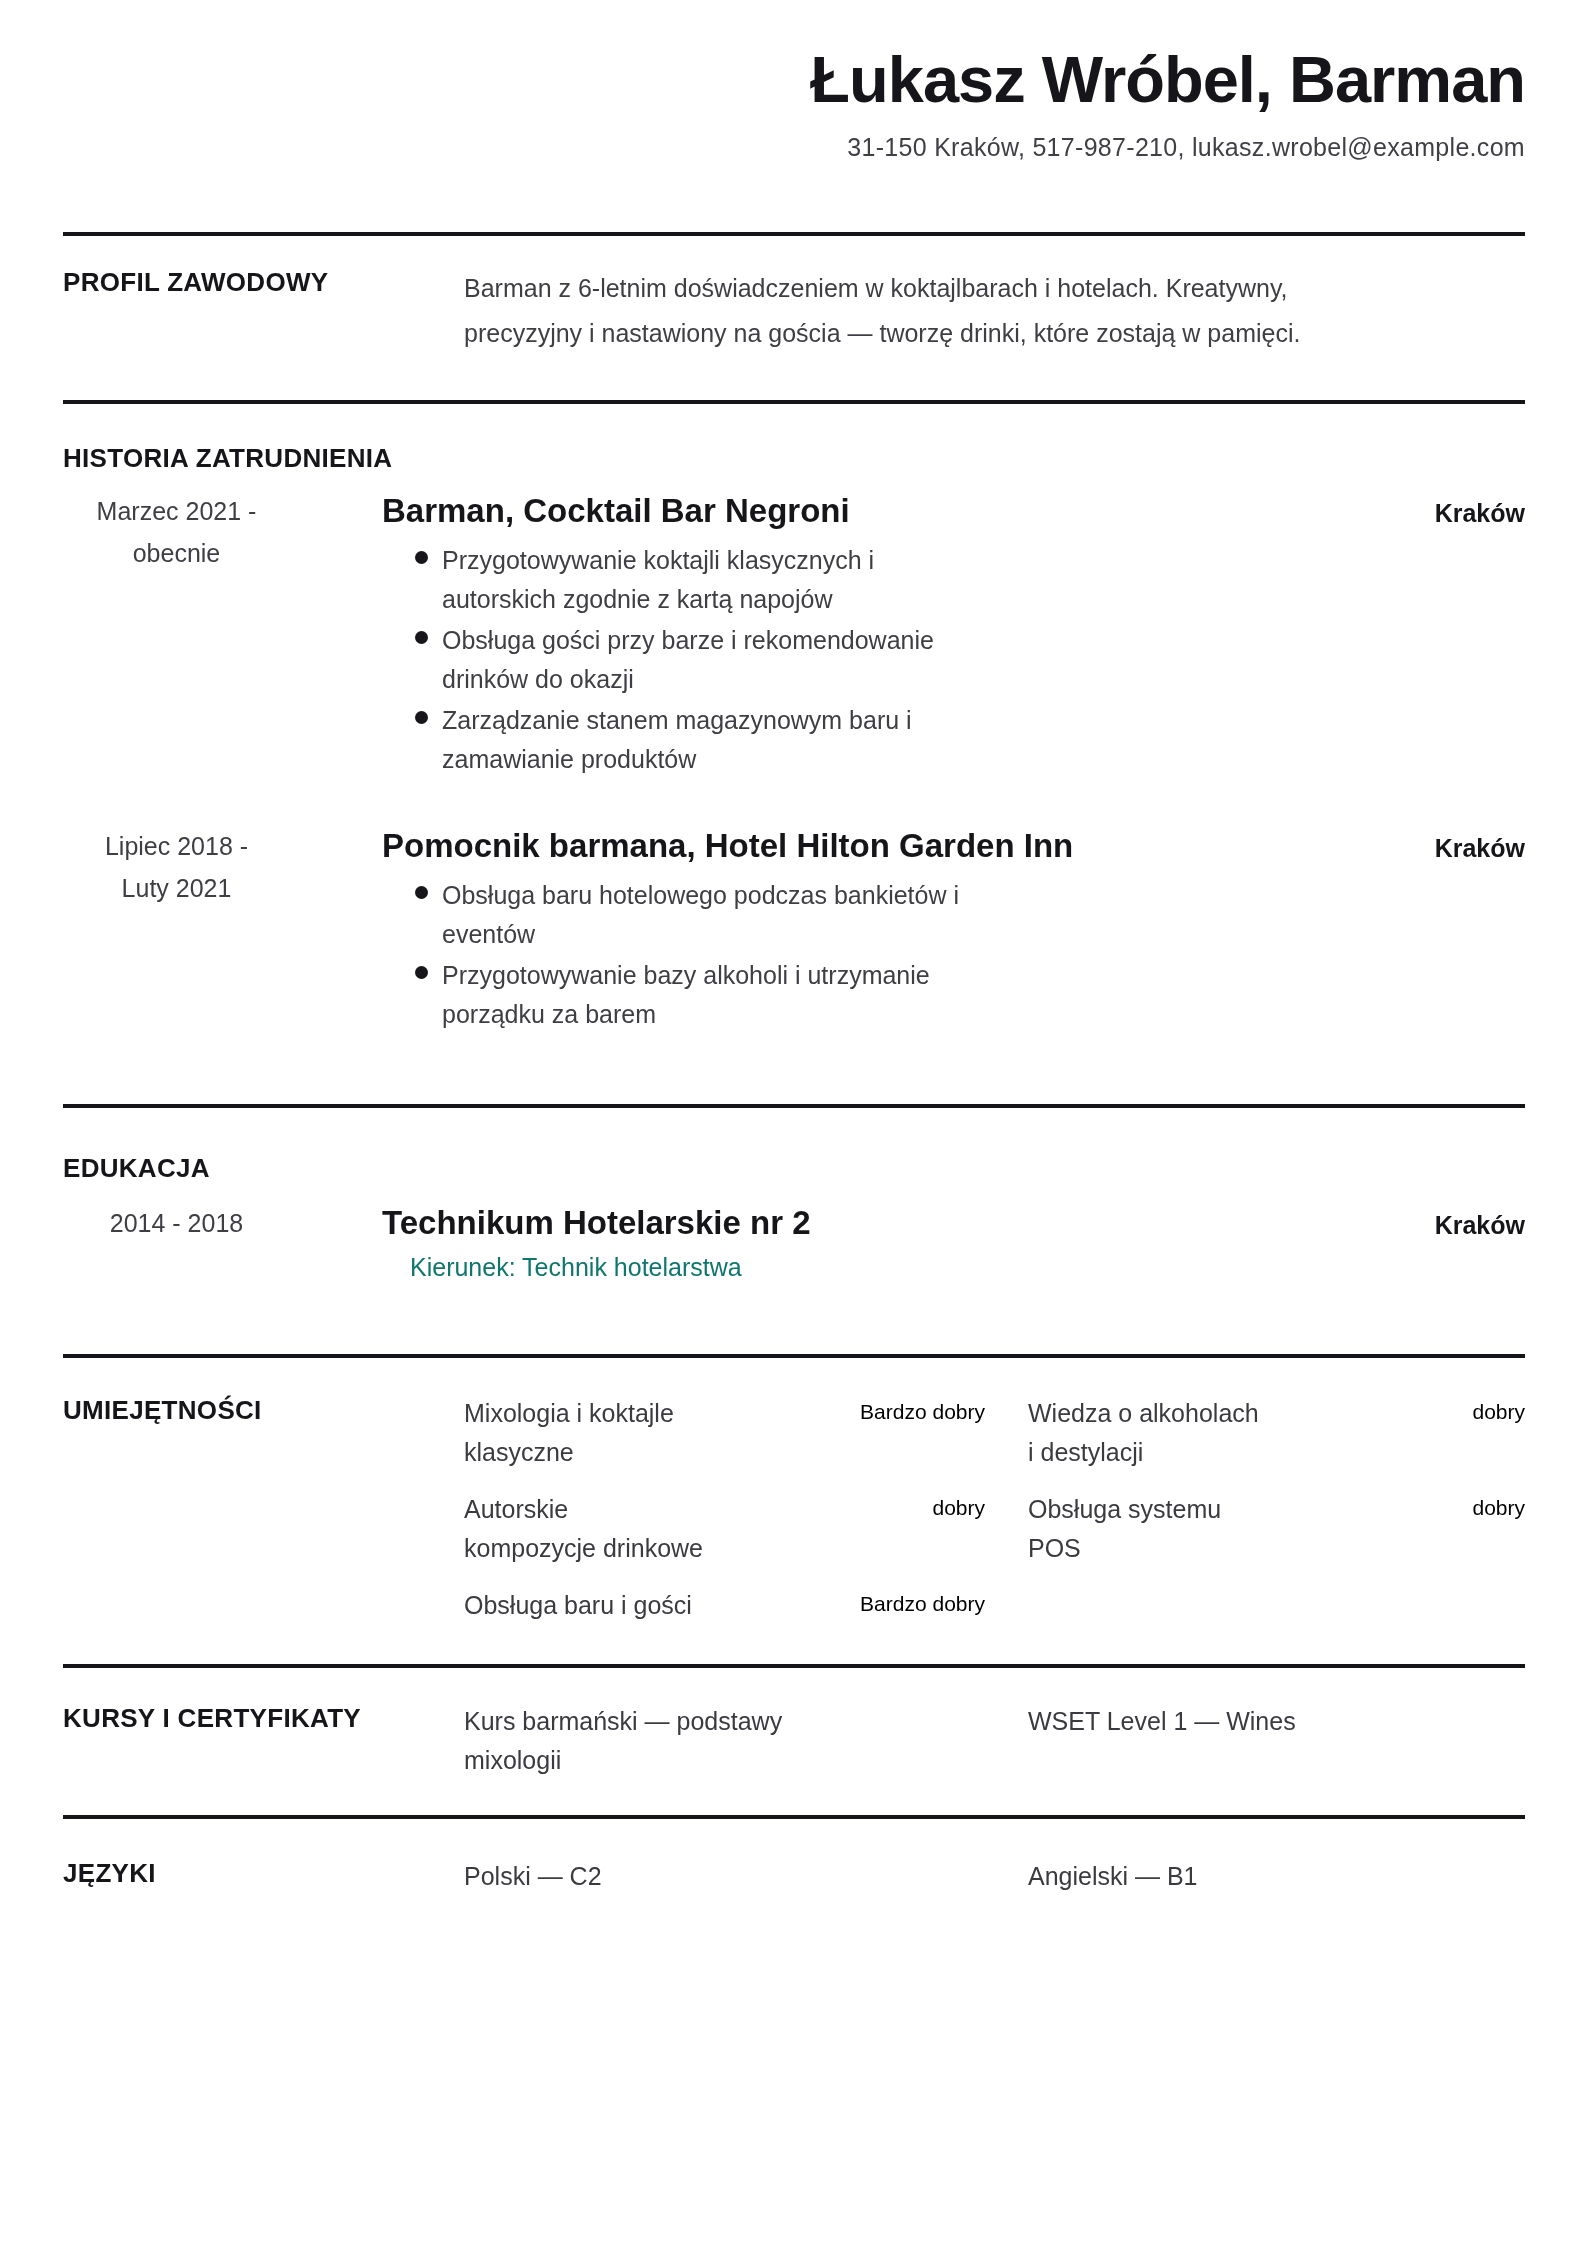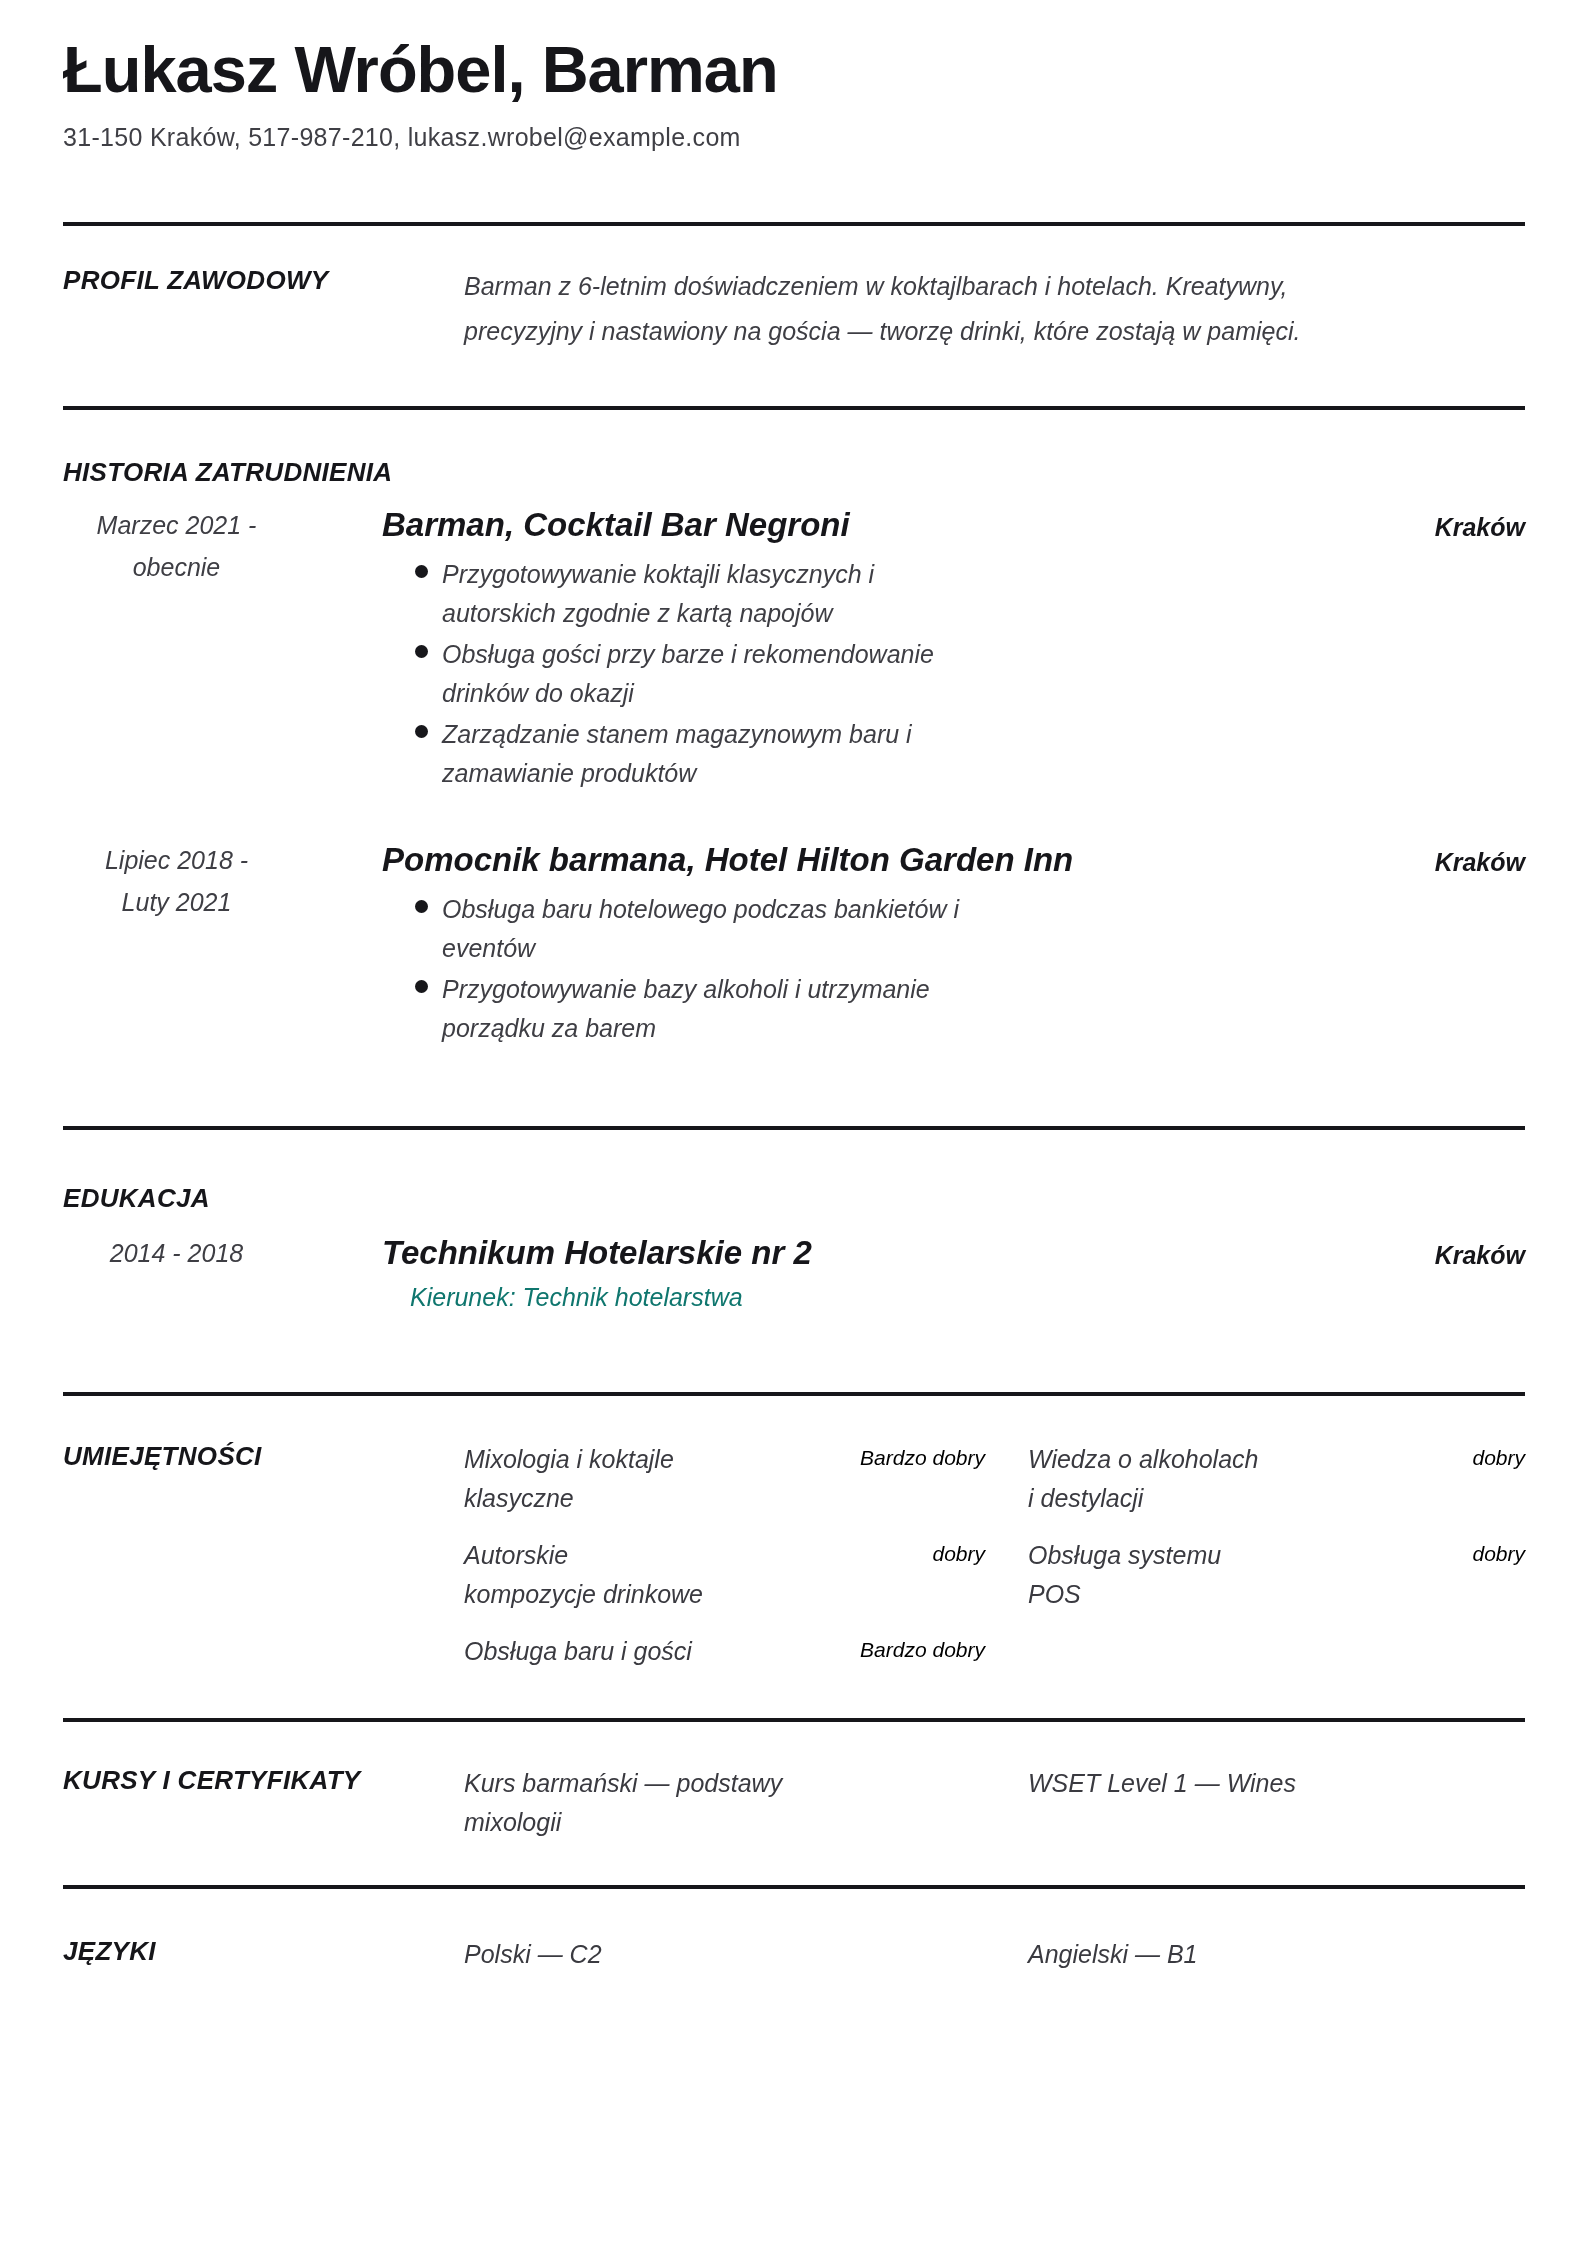--- a/index.html
+++ b/index.html
@@ -5,32 +5,32 @@
   html,body{margin:0;padding:0;background:#ffffff;}
   body{
     width:1588px;min-height:2246px;
     font-family:"Liberation Sans",sans-serif;
     color:#3e3e44;
     -webkit-font-smoothing:antialiased;
   }
   .page{width:1588px;min-height:2246px;background:#fff;}
 
   
-  .hdr{padding:36px 63px 70px;text-align:left;}
+  .hdr{padding:46px 63px 70px;text-align:right;}
   .hdr h1{
     margin:0;font-size:65px;line-height:68px;font-weight:800;
     letter-spacing:-1px;color:#16161a;
   }
   .hdr .contact{margin-top:18px;font-size:25px;line-height:30px;color:#3f3f45;letter-spacing:.3px;}
 
   
   hr.rule{border:none;border-top:4px solid #16161a;margin:0 63px;}
 
   
-  .sec{margin:8px 63px;font-style:italic;}
+  .sec{margin:0 63px;}
   .sec-head{
     font-size:26px;font-weight:700;color:#16161a;
     letter-spacing:.3px;line-height:32px;white-space:nowrap;
   }
   .grid-sec{display:grid;grid-template-columns:370px 1fr;}
   .indent{padding-left:31px;}
 
   
   .sec-profile{padding:30px 0 44px;}
   .profile-text{margin:0;font-size:25px;line-height:45px;white-space:pre-line;}

